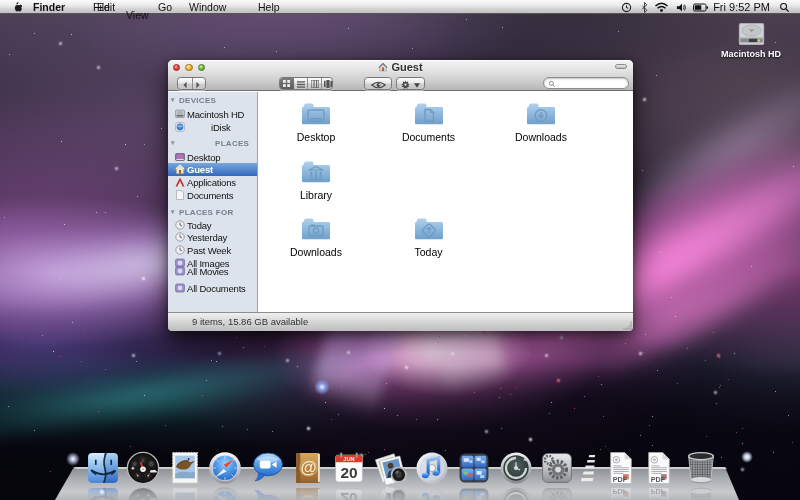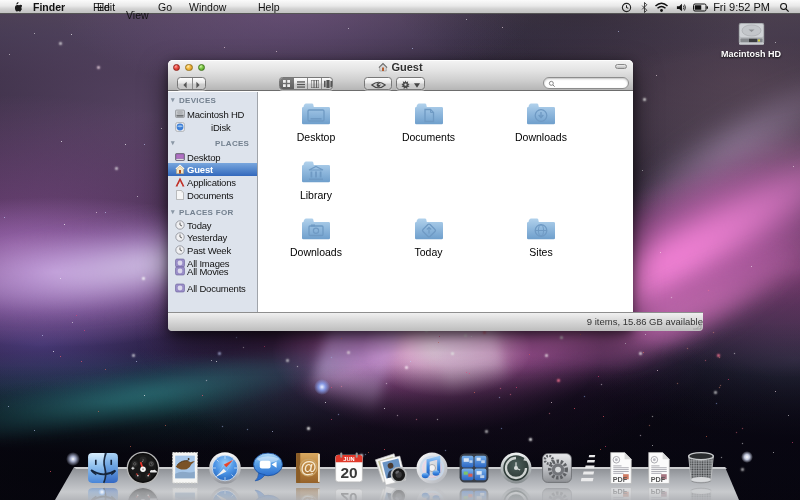--- a/index.html
+++ b/index.html
@@ -90,23 +90,23 @@
 .si { position:absolute; left:19px; font-size:9.5px; letter-spacing:-0.2px; color:#111; white-space:nowrap; }
 .si .ic { position:absolute; left:-12px; top:0px; width:10px; height:10px; }
 #guestrow { position:absolute; left:0; top:70.5px; width:90px; height:13px;
   background:linear-gradient(180deg,#79a6dd 0%,#5588cd 50%,#3368bc 100%); }
 
 #main { position:absolute; left:91px; top:32px; width:374px; height:220px; background:#fff; }
 .fold { position:absolute; width:80px; text-align:center; }
 .fold svg { display:block; margin:0 auto; }
 .fold .flbl { font-size:10.5px; color:#000; margin-top:5px; }
 
-#statusbar { position:absolute; left:0; bottom:0; width:535px; height:19px; border-radius:0 0 4px 4px;
+#statusbar { position:absolute; left:0; bottom:0; width:465px; height:19px; border-radius:0 0 4px 4px;
   background:linear-gradient(180deg,#f0f0f0 0%,#d8d8d8 45%,#bdbdbd 100%); border-top:1px solid #8e8e8e;
-  text-align:right; font-size:9.5px; color:#333; line-height:18px; }
+  text-align:left; font-size:9.5px; color:#333; line-height:18px;padding-left:24px; }
 
 #shelf { position:absolute; left:0; top:440px; width:800px; height:60px; }
 .dock-ic { position:absolute; width:34px; height:34px; top:450.5px;
   -webkit-box-reflect:below 1px linear-gradient(transparent 50%, rgba(255,255,255,.45)); }
 .dock-ic svg { width:34px; height:34px; display:block; }
 </style>
 </head>
 <body>
 <div id="desk">
   <div class="wing" id="wingL"></div>
@@ -684,29 +684,20 @@
         <div class="flbl">Downloads</div>
       </div>
       <div class="fold" style="left:129.5px;top:125px;">
         <svg width="30" height="24" viewBox="0 0 30 24">
             <path d="M2.5 4.9 L2.8 3.4 L3.8 1.9 Q4.2 1.4 4.9 1.4 L11 1.4 Q12 1.4 12.2 2.3 L12.8 4.9 L27.7 4.9 Q29 4.9 29 6.2 L29 20.9 Q29 22.2 27.7 22.2 L2.3 22.2 Q1 22.2 1 20.9 L1 6.2 Q1 4.9 2.3 4.9 Z" fill="url(#fg)"></path>
             <rect x="10" y="8.5" width="10" height="10" rx="1.5" transform="rotate(45 15 13.5)" fill="none" stroke="#6f9ac4" stroke-width="1.3"></rect>
             <path d="M15 10.5 L15 16.5 M12.8 12.5 L15 10.3 L17.2 12.5" stroke="#6f9ac4" stroke-width="1.2" fill="none"></path>
           </svg>
         <div class="flbl">Today</div>
       </div>
-      <div class="fold" style="left:242px;top:125px;">
-        <svg width="30" height="24" viewBox="0 0 30 24">
-            <path d="M2.5 4.9 L2.8 3.4 L3.8 1.9 Q4.2 1.4 4.9 1.4 L11 1.4 Q12 1.4 12.2 2.3 L12.8 4.9 L27.7 4.9 Q29 4.9 29 6.2 L29 20.9 Q29 22.2 27.7 22.2 L2.3 22.2 Q1 22.2 1 20.9 L1 6.2 Q1 4.9 2.3 4.9 Z" fill="url(#fg)"></path>
-            <circle cx="15" cy="13.5" r="5.8" fill="none" stroke="#6f9ac4" stroke-width="1.3"></circle>
-            <ellipse cx="15" cy="13.5" rx="2.6" ry="5.8" fill="none" stroke="#6f9ac4" stroke-width="1"></ellipse>
-            <path d="M9.2 13.5 L20.8 13.5" stroke="#6f9ac4" stroke-width="1"></path>
-          </svg>
-        <div class="flbl">Sites</div>
-      </div>
     </div>
     <div id="statusbar">9 items, 15.86 GB available
       <svg style="position:absolute;right:1px;bottom:1px" width="10" height="10" viewBox="0 0 10 10">
           <path d="M9 1 L9 9 L1 9 M9 4.5 L4.5 9 M9 8 L8 9" stroke="#999" stroke-width="0.8" fill="none"></path>
         </svg>
     </div>
   </div>
 </div>
 
 </body></html>

